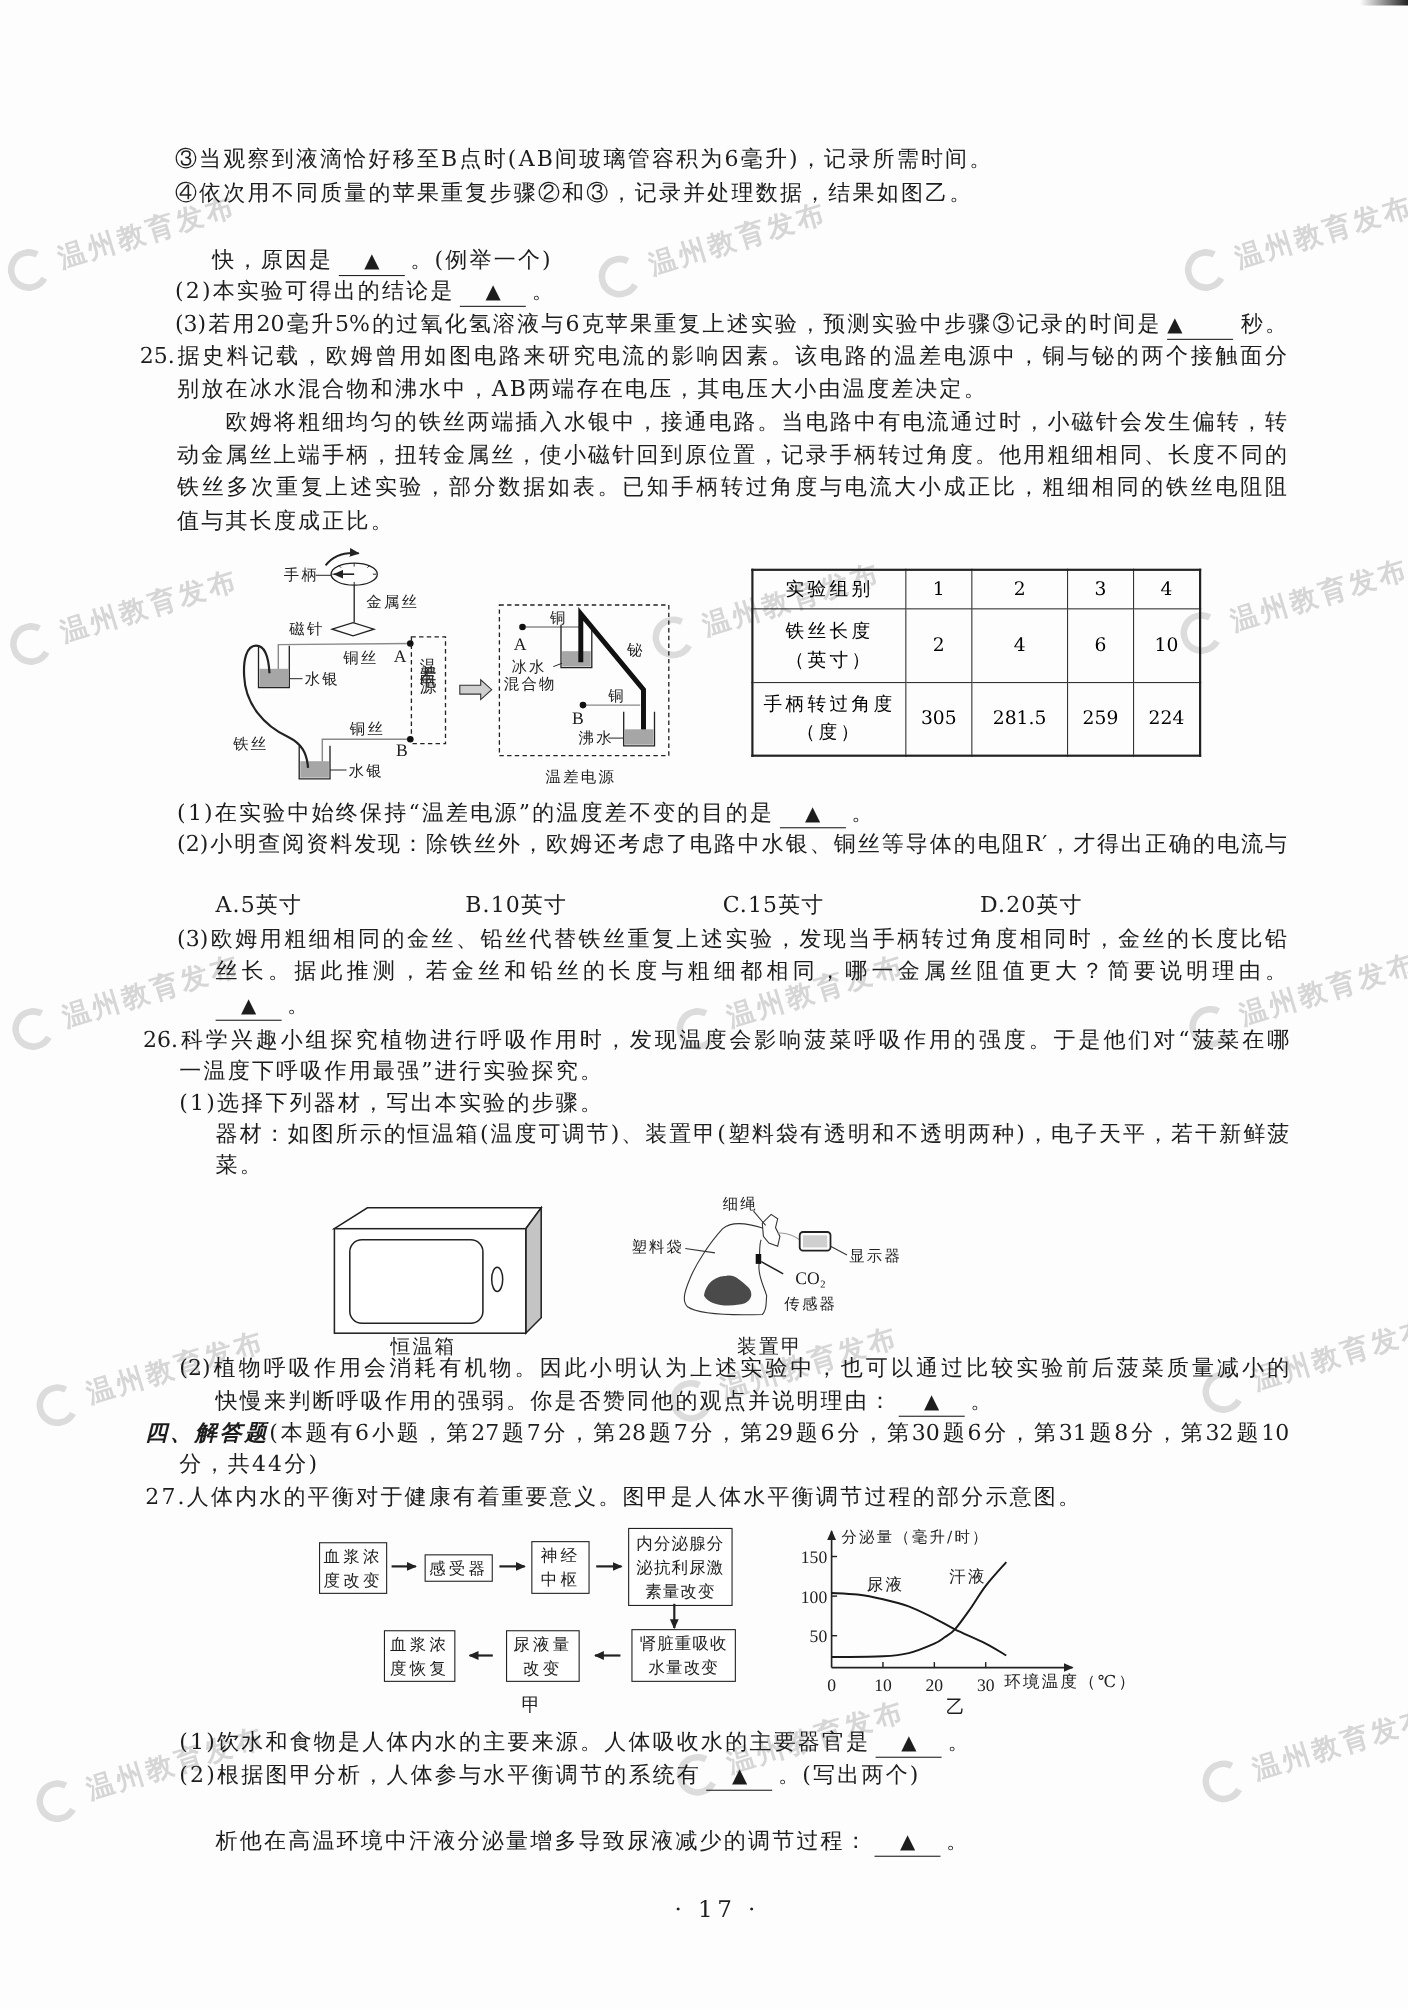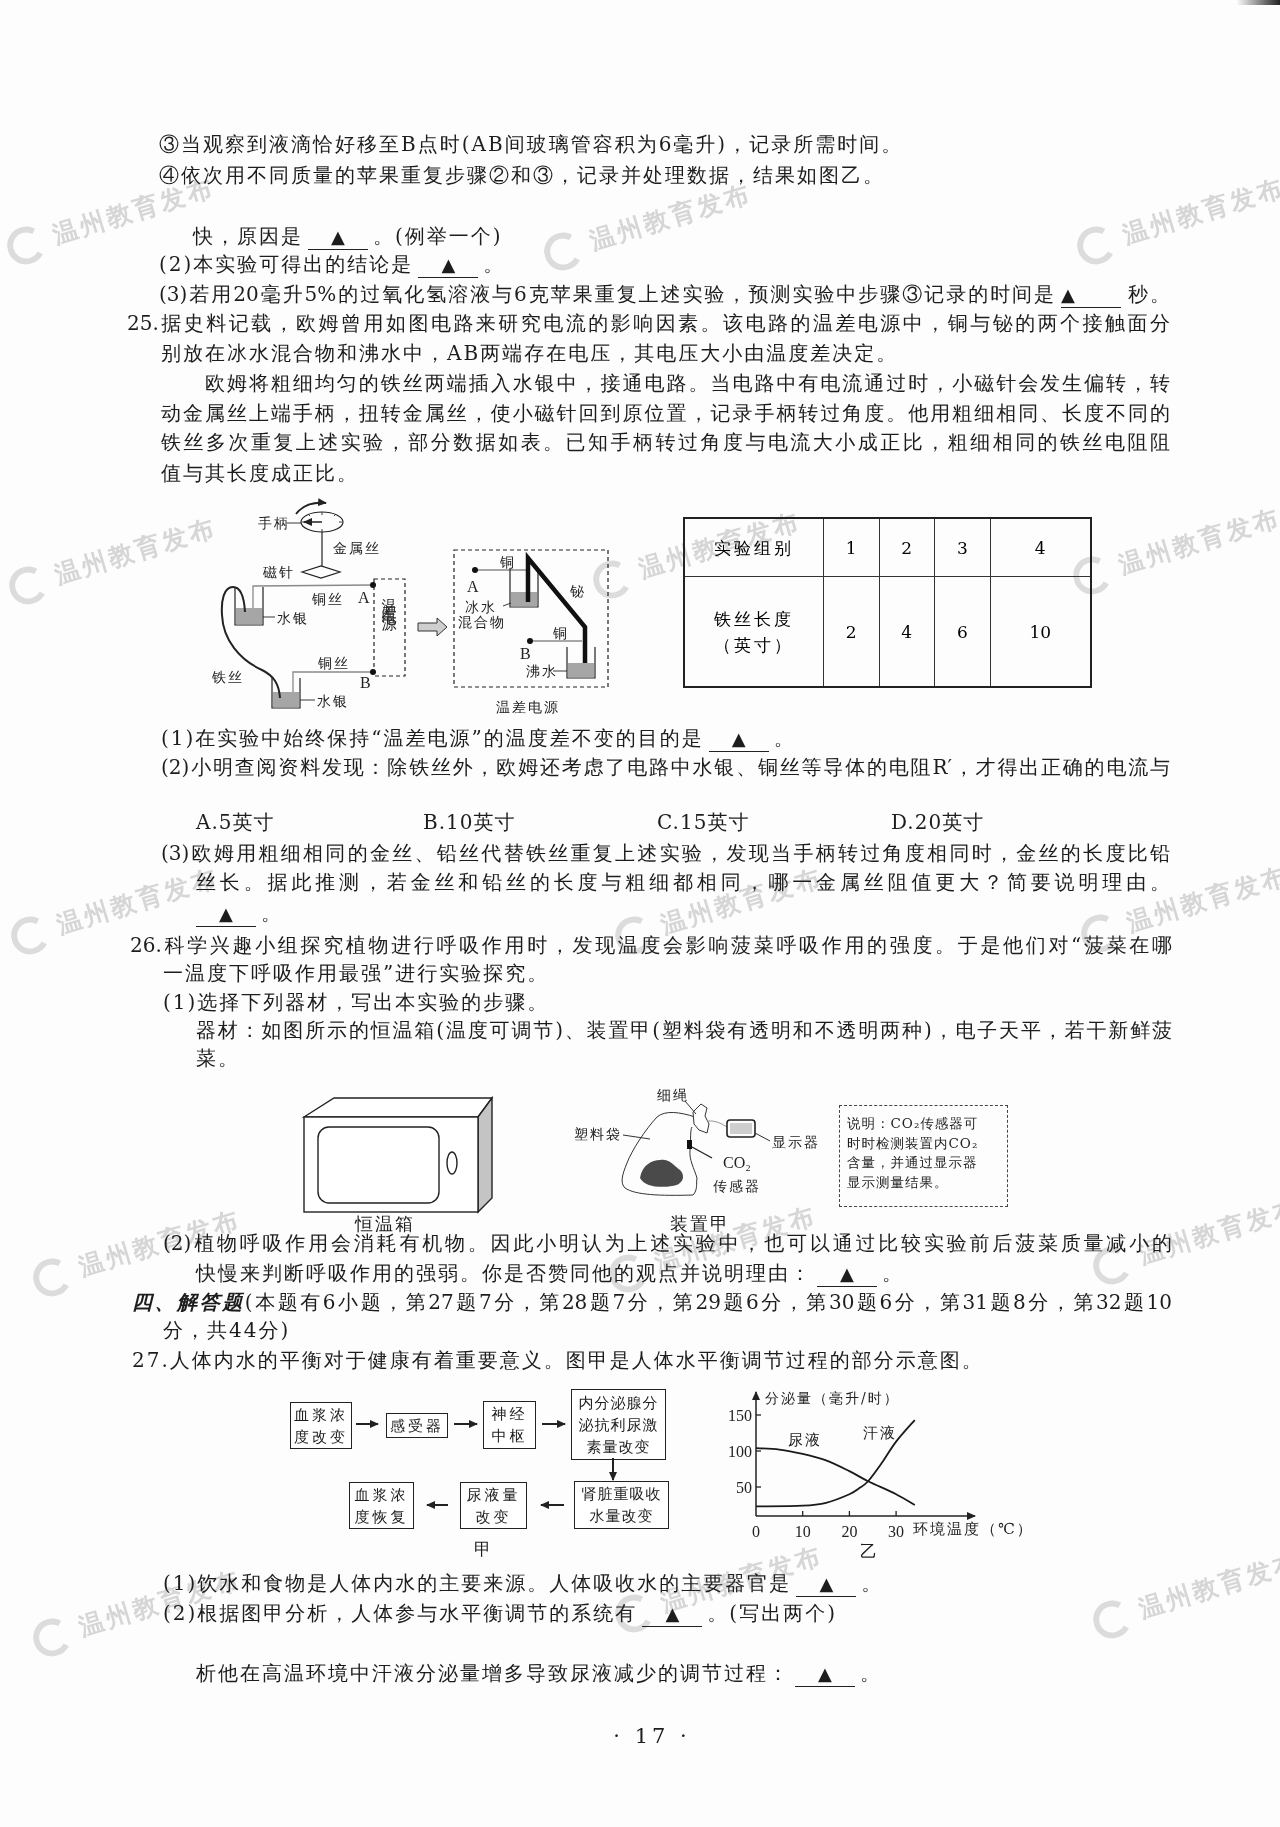--- a/index.html
+++ b/index.html
@@ -101,20 +101,28 @@
       <td>4</td>
     </tr>
     <tr>
       <th>铁丝长度
 （英寸）</th>
       <td>2</td>
       <td>4</td>
       <td>6</td>
       <td>10</td>
     </tr>
+    <tr>
+      <th>手柄转过角度
+（度）</th>
+      <td>305</td>
+      <td>281.5</td>
+      <td>259</td>
+      <td>224</td>
+    </tr>
   </tbody>
     </table>
 
   <div class="ln part" style="left:161px;top:723px"><span>(1)在实验中始终保持“温差电源”的温度差不变的目的是</span><span class="blank">▲</span><span>。</span></div>
   <div class="ln full" style="left:161px;top:752px;width:1009px">(2)小明查阅资料发现：除铁丝外，欧姆还考虑了电路中水银、铜丝等导体的电阻R′，才得出正确的电流与</div>
   <div class="opt" style="left:196px;top:807px">A.5英寸</div>
   <div class="opt" style="left:423px;top:807px">B.10英寸</div>
   <div class="opt" style="left:657px;top:807px">C.15英寸</div>
   <div class="opt" style="left:891px;top:807px">D.20英寸</div>
   <div class="ln full" style="left:161px;top:838px;width:1009px">(3)欧姆用粗细相同的金丝、铅丝代替铁丝重复上述实验，发现当手柄转过角度相同时，金丝的长度比铅</div>
@@ -128,24 +136,20 @@
   <div class="ln part" style="left:196px;top:1043px">菜。</div>
 
   <div class="lbl" style="left:356px;top:1152px">玻璃窗</div>
   <div class="cap" style="left:355px;top:1212px">恒温箱</div>
   <div class="lbl" style="left:657px;top:1087px">细绳</div>
   <div class="lbl" style="left:574px;top:1126px">塑料袋</div>
   <div class="lbl" style="left:772px;top:1134px">显示器</div>
   <div class="lbl big" style="left:723px;top:1155px">CO₂</div>
   <div class="lbl" style="left:713px;top:1178px">传感器</div>
   <div class="cap" style="left:670px;top:1212px">装置甲</div>
-  <div class="note">说明：CO₂传感器可
-时时检测装置内CO₂
-含量，并通过显示器
-显示测量结果。</div>
 
   <div class="ln full" style="left:163px;top:1228px;width:1009px">(2)植物呼吸作用会消耗有机物。因此小明认为上述实验中，也可以通过比较实验前后菠菜质量减小的</div>
   <div class="ln part" style="left:196px;top:1258px"><span>快慢来判断呼吸作用的强弱。你是否赞同他的观点并说明理由：</span><span class="blank">▲</span><span>。</span></div>
 
   <div class="ln full" style="left:132px;top:1287px;width:1040px"><span class="bold">四、解答题</span><span>(本题有6小题，第27题7分，第28题7分，第29题6分，第30题6分，第31题8分，第32题10</span></div>
   <div class="ln part" style="left:163px;top:1315px">分，共44分)</div>
 
   <div class="ln part" style="left:132px;top:1345px">27.人体内水的平衡对于健康有着重要意义。图甲是人体水平衡调节过程的部分示意图。</div>
 
   <div class="fbox" style="left:290px;top:1402px;width:60px;height:45px">血浆浓

